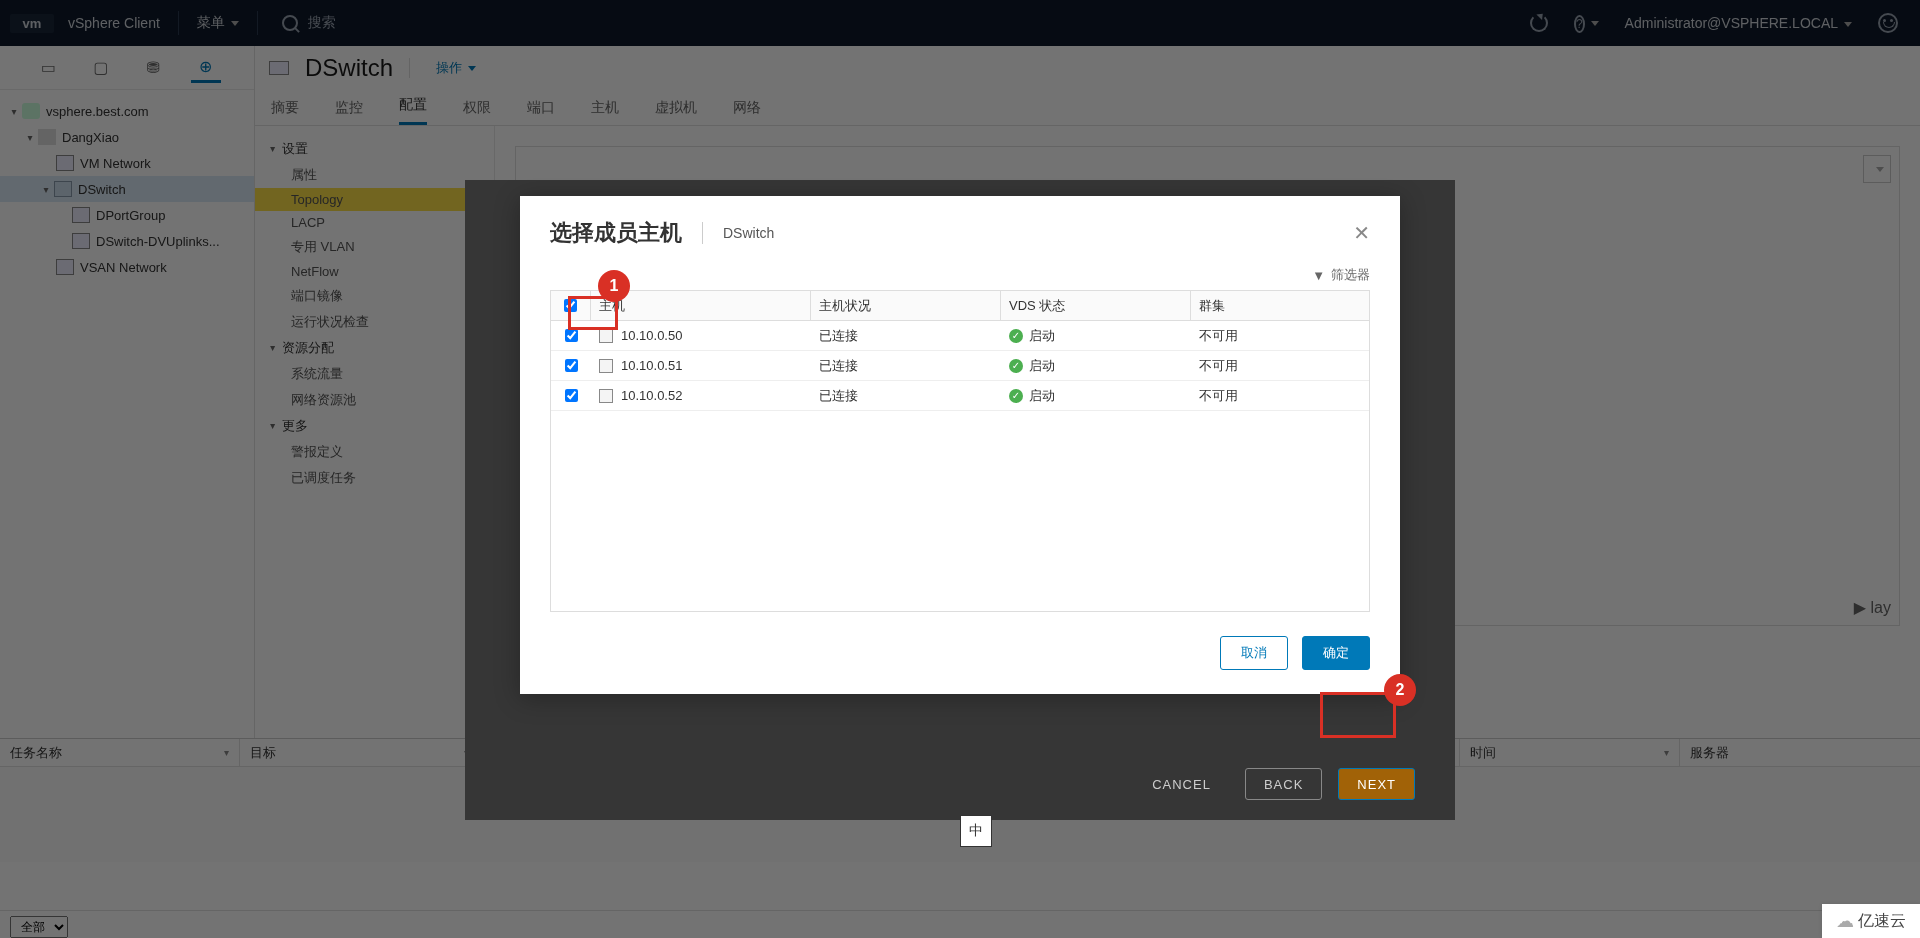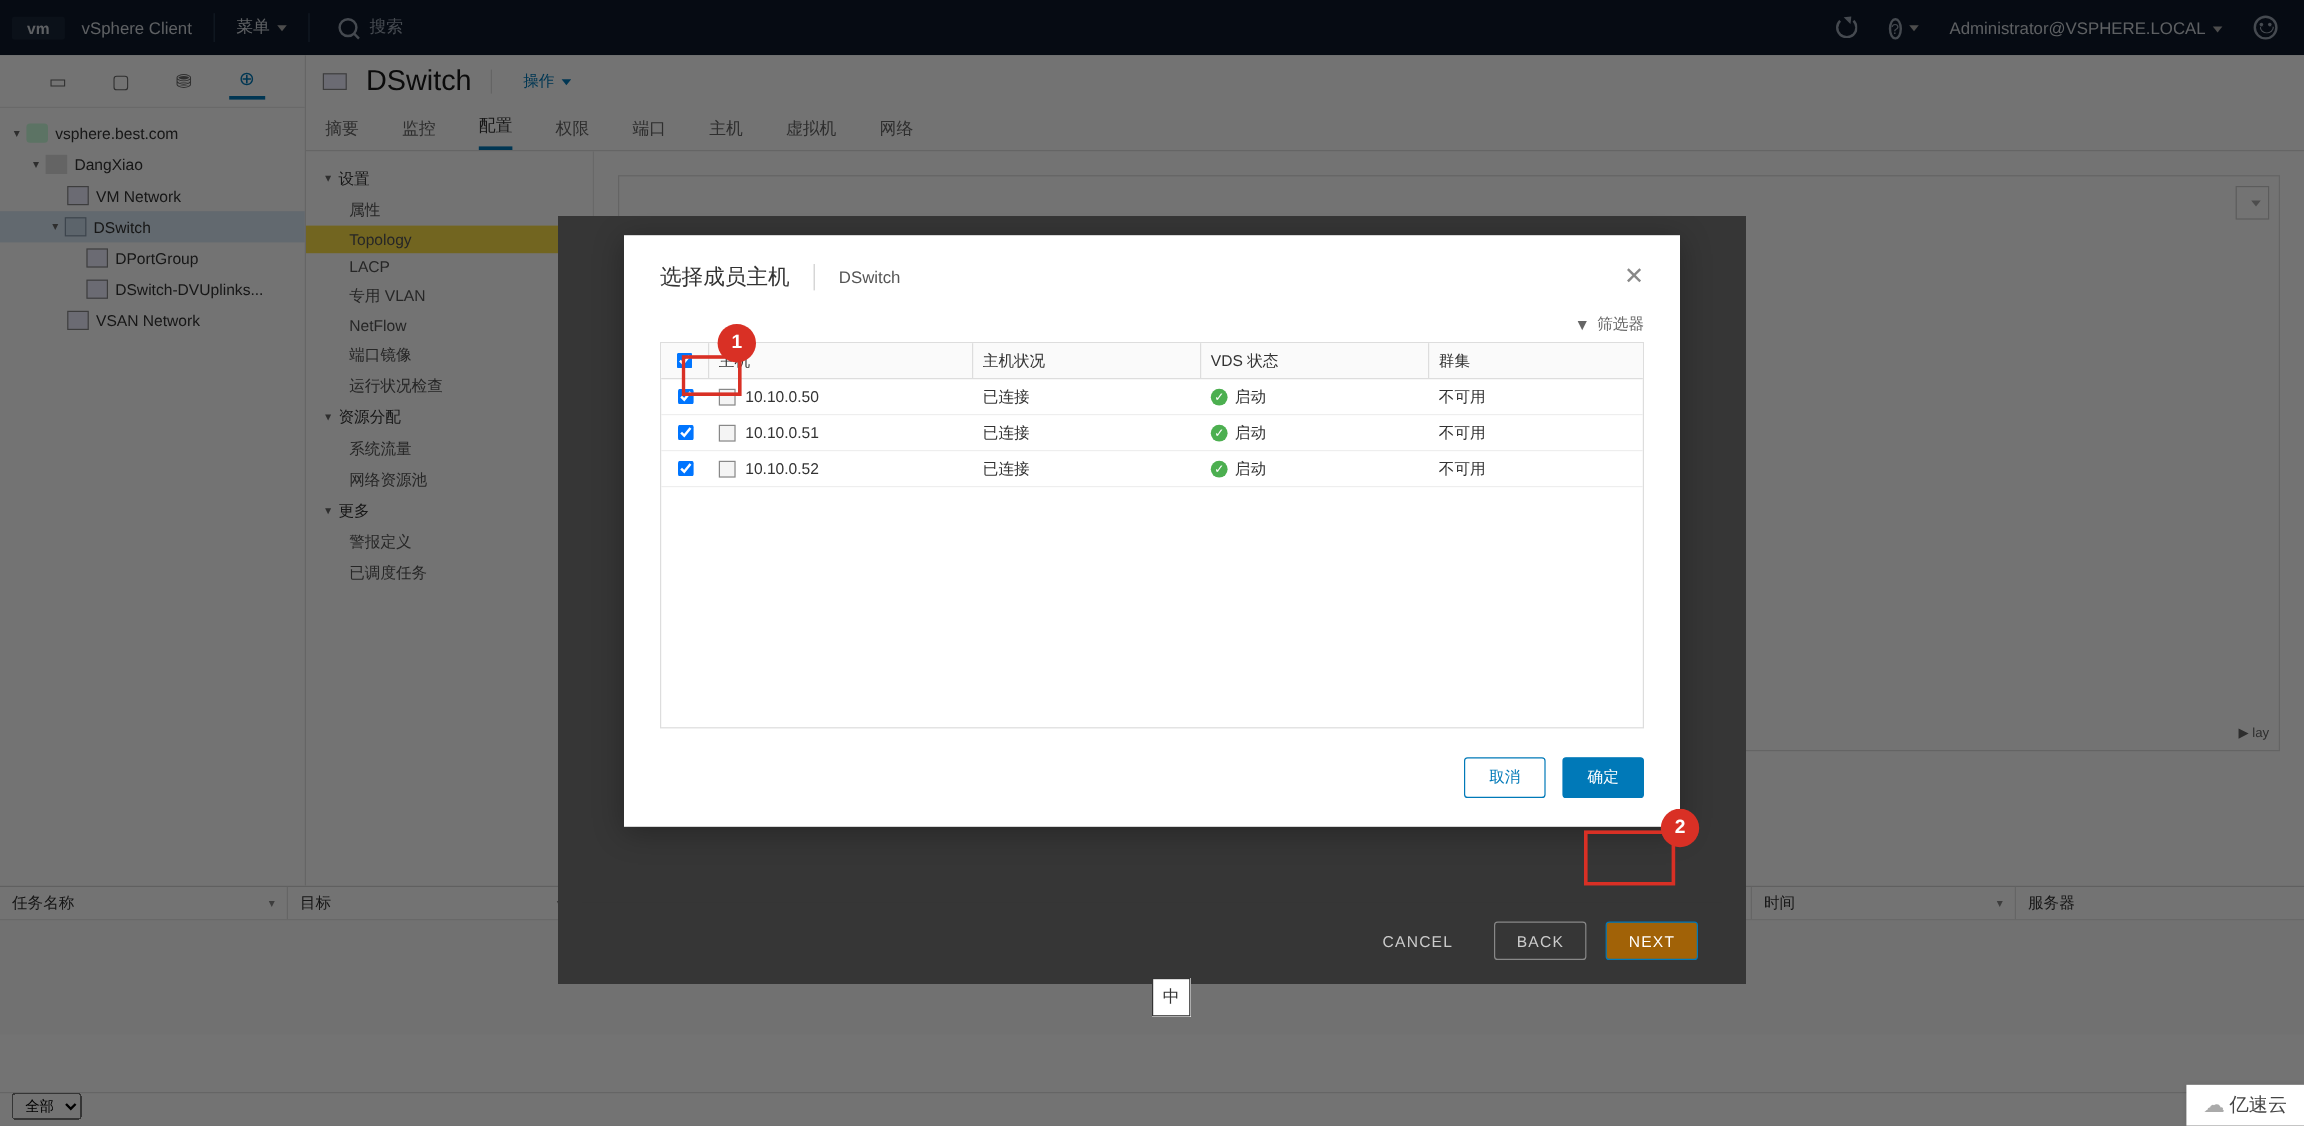--- a/index.html
+++ b/index.html
@@ -55,50 +55,50 @@
   .content-tabs .tab.active { color: #333; border-bottom: 3px solid #0079b8; font-weight: 500; }
   .content-body { display: flex; flex: 1; overflow: hidden; }
   .sub-nav { width: 240px; border-right: 1px solid #e6e6e6; padding: 10px 0; font-size: 13px; }
   .sub-nav .group-label { display: flex; align-items: center; padding: 4px 16px; color: #333; font-weight: 500; }
   .sub-nav .group-label .tw { margin-right: 6px; font-size: 10px; color: #666; display: inline-block; transform: rotate(90deg);}
   .sub-nav .item { padding: 4px 36px; color: #555; cursor: pointer; }
   .sub-nav .item.sel { background: #fde047; }
   .detail { flex: 1; padding: 20px; position: relative; }
   .detail .panel { border: 1px solid #ddd; height: 480px; padding: 12px; position: relative; }
   .detail .panel .drop { position: absolute; top: 8px; right: 8px; width: 28px; height: 28px; border: 1px solid #ccc; display: flex; align-items: center; justify-content: center; }
-  .detail .panel .play { position: absolute; bottom: 8px; right: 8px; font-size: 11px; color: #666; }
+  .detail .panel .play { position: absolute; bottom: 8px; right: 8px; font-size: 16px; color: #666; }
 
   
   .bottom-panel { height: 200px; border-top: 1px solid #ccc; background: #fff; display: flex; flex-direction: column; }
   .bottom-tabs { height: 34px; display: flex; align-items: center; border-bottom: 1px solid #e0e0e0; padding: 0 14px; gap: 28px; font-size: 14px;}
   .bottom-tabs .btab { color: #666; padding-bottom: 4px; cursor: pointer; }
   .bottom-tabs .btab.active { color: #333; border-bottom: 2px solid #0079b8; }
   .bottom-tabs .spacer { flex: 1; }
   .bottom-tabs .collapse { color: #888; cursor: pointer; }
   .bottom-grid-head { height: 28px; display: flex; align-items: center; border-bottom: 1px solid #e0e0e0; font-size: 13px; font-weight: 500; }
   .bottom-grid-head .col { padding: 0 10px; border-right: 1px solid #e0e0e0; display: flex; align-items: center; height: 100%; }
   .bottom-grid-head .col .sort { margin-left: auto; color: #888; font-size: 10px; }
   .bottom-grid-body { flex: 1; overflow: auto; background: #fafafa; }
-  .bottom-footer { height: 28px; border-top: 1px solid #e0e0e0; display: flex; align-items: flex-start; padding: 0 10px; margin-top: 48px; }
+  .bottom-footer { height: 28px; border-top: 1px solid #e0e0e0; display: flex; align-items: flex-end; padding: 0 10px; margin-top: 48px; }
   .bottom-footer select { font-size: 12px; padding: 2px 6px; }
 
   
   .overlay { position: fixed; inset: 0; background: rgba(0,0,0,0.55); display: flex; align-items: flex-start; justify-content: center; padding-top: 180px; pointer-events: none; }
   .wizard { width: 990px; background: #363636; padding: 20px; position: relative; pointer-events: auto; }
   .wizard-bar { height: 48px; background: #363636; display: flex; align-items: flex-end; justify-content: flex-end; gap: 16px; padding: 0 20px; }
   .btn { height: 32px; padding: 0 18px; font-size: 13px; border: 1px solid #888; background: transparent; color: #ccc; cursor: pointer; border-radius: 3px; letter-spacing: 1px; }
   .btn.text { border: none; }
   .btn.primary { background: #a16207; border-color: #0079b8; color: #fff; }
   .btn.outline { border: 1px solid #888; }
   .ime-indicator { position: absolute; left: 50%; top: 815px; width: 32px; height: 32px; background: #fff; border: 1px solid #333; display: flex; align-items: center; justify-content: center; font-size: 14px; z-index: 200; }
 
   
   .modal { position: fixed; left: 50%; top: 196px; transform: translateX(-50%); width: 880px; background: #fff; z-index: 100; box-shadow: 0 4px 24px rgba(0,0,0,0.3); }
   .modal-header { display: flex; align-items: center; padding: 22px 30px 18px; }
-  .modal-header h2 { font-size: 18px; font-weight: 400; }
+  .modal-header h2 { font-size: 22px; font-weight: 700; }
   .modal-header .sep { width: 1px; height: 22px; background: #ccc; margin: 0 20px; }
   .modal-header .ctx { font-size: 14px; color: #555; }
   .modal-header .close { margin-left: auto; font-size: 20px; color: #888; cursor: pointer; }
   .modal-body { padding: 0 30px; }
   .filter-row { display: flex; justify-content: flex-end; align-items: center; font-size: 13px; color: #666; margin-bottom: 6px; }
   .filter-row .ficon { margin-right: 6px; }
   .data-grid { border: 1px solid #ddd; }
   .dg-head { display: flex; height: 30px; align-items: stretch; border-bottom: 1px solid #ddd; font-size: 13px; font-weight: 500; background: #fafafa; }
   .dg-head .cell { border-right: 1px solid #ddd; display: flex; align-items: center; padding: 0 8px; }
   .dg-head .cell:last-child { border-right: none; }

